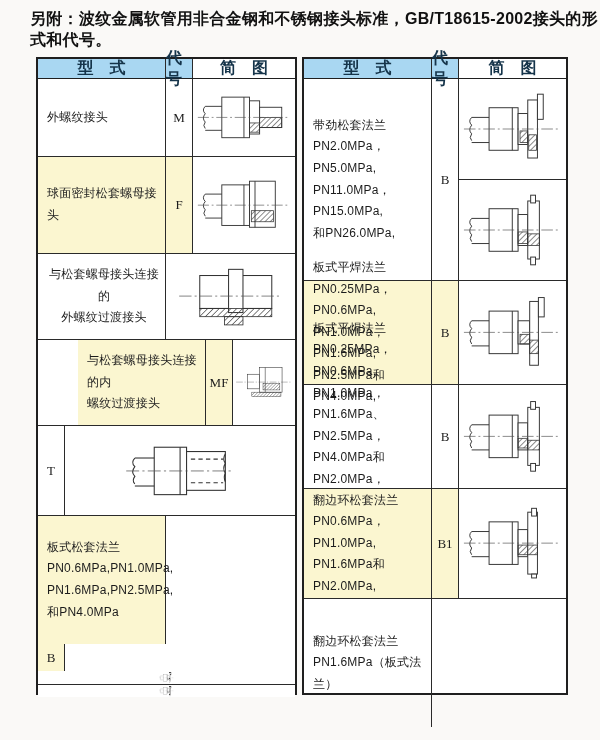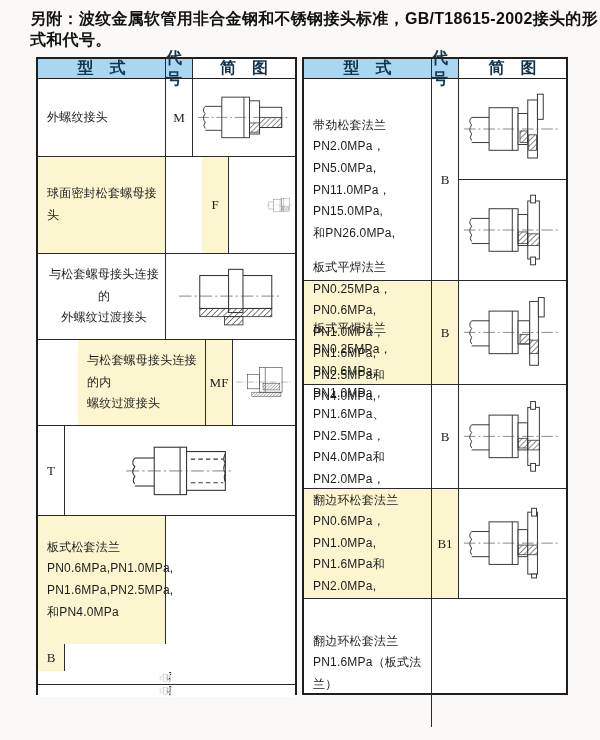--- a/index.html
+++ b/index.html
@@ -100,21 +100,21 @@
                 <line x1="52" y1="16" x2="52" y2="60" stroke="#333" stroke-width="1"></line>
                 <rect x="58" y="20" width="11" height="36" fill="#fff" stroke="#333" stroke-width="1"></rect>
                 <rect x="69" y="27" width="24" height="22" fill="#fff" stroke="#333" stroke-width="1"></rect>
                 <rect x="69" y="38" width="24" height="11" fill="url(#h1)" stroke="#333" stroke-width="0.8"></rect>
                 <rect x="58" y="44" width="11" height="10" fill="url(#h1)" stroke="#333" stroke-width="0.8"></rect>
                 <line x1="2" y1="38" x2="102" y2="38" stroke="#555" stroke-width="0.7" stroke-dasharray="12 3 2 3"></line>
               </svg>
             </div>
           </div>
         </div>
-        <div class="hrow drow hl" style="flex: 0 0 97px; height: 97px; gap: 36px;">
+        <div class="hrow drow hl" style="flex: 0 0 97px; height: 97px;">
           <div class="cell c-type">球面密封松套螺母接头</div>
           <div class="cell c-code">F</div>
           <div class="cell c-diag">
             <div class="subdiag">
               <svg viewBox="0 0 104 76" preserveAspectRatio="xMidYMid meet">
                 <defs>
                   <pattern id="h2" patternUnits="userSpaceOnUse" width="4" height="4" patternTransform="rotate(45)">
                     <line x1="0" y1="0" x2="0" y2="4" stroke="#444" stroke-width="1.3"></line>
                   </pattern>
                 </defs>

